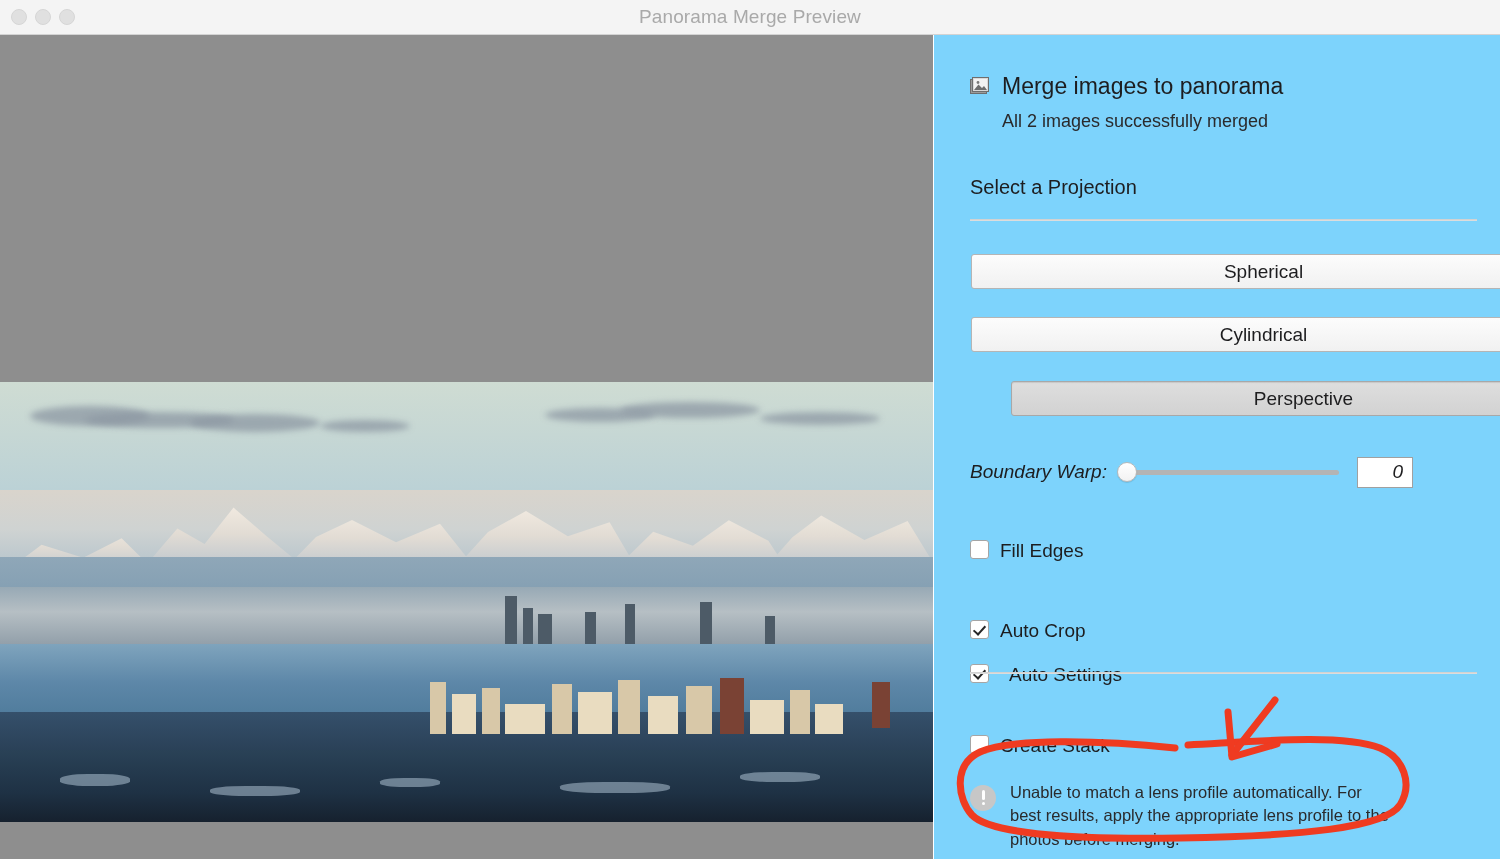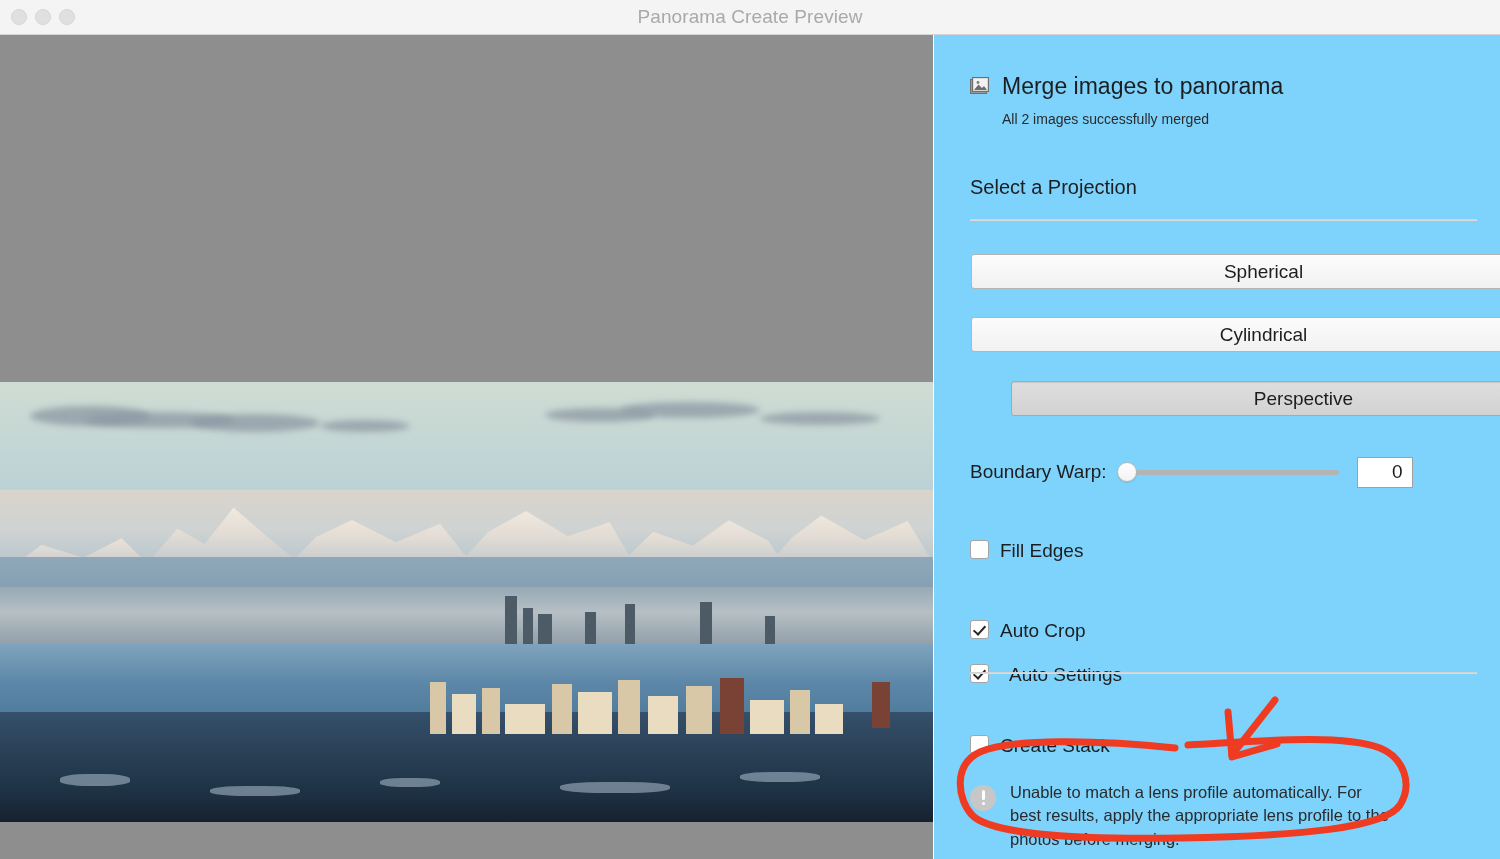--- a/index.html
+++ b/index.html
@@ -124,21 +124,21 @@
     display: flex; align-items: center; gap: 10px;
   }
   .img-stack-icon {
     position: relative; width: 22px; height: 19px;
   }
   .panel-title {
     font-size: 23px; color: #1d1d1f;
   }
   .panel-sub {
     position: absolute; left: 68px; top: 76px;
-    font-size: 14px; color: #2a2a2c;
+    font-size: 18px; color: #2a2a2c;
   }
   .section-label {
     position: absolute; left: 36px; top: 141px;
     font-size: 20px; color: #1d1d1f;
   }
   .hr {
     position: absolute; left: 36px;
     width: 507px; height: 1px;
     background: #dcdcdc;
     border-top: 1px solid #d2d2d2;
@@ -164,21 +164,21 @@
     box-shadow: inset 0 1px 1px rgba(0,0,0,.10);
   }
   #btn-spherical   { top: 219px; }
   #btn-cylindrical { top: 282px; }
   #btn-perspective { top: 346px; margin-left: 40px; }
 
   
   .bw-row {
     position: absolute; left: 36px; top: 420px;
     width: 510px; height: 34px;
-    display: flex; align-items: center;
+    display: flex; align-items: center; font-style: italic;
   }
   .bw-label { font-size: 19px; color: #1d1d1f; white-space: nowrap; }
   .slider {
     position: relative;
     margin-left: 10px;
     width: 222px; height: 22px;
     display: flex; align-items: center;
   }
   .slider-track {
     position: absolute; left: 10px; right: 0; top: 9px;
@@ -272,21 +272,21 @@
 <body>
 
 <div id="app">
 
   <div class="titlebar">
     <div class="traffic">
       <span class="light"></span>
       <span class="light"></span>
       <span class="light"></span>
     </div>
-    <div class="window-title">Panorama Create Preview</div>
+    <div class="window-title">Panorama Merge Preview</div>
   </div>
 
   <div class="preview">
     <div class="photo">
       <div class="sky"></div>
 
       <div class="cloud" style="left:30px; top:24px; width:120px; height:20px;"></div>
       <div class="cloud" style="left:85px; top:30px; width:150px; height:16px;"></div>
       <div class="cloud" style="left:190px; top:32px; width:130px; height:18px;"></div>
       <div class="cloud" style="left:320px; top:38px; width:90px;  height:12px;"></div>

